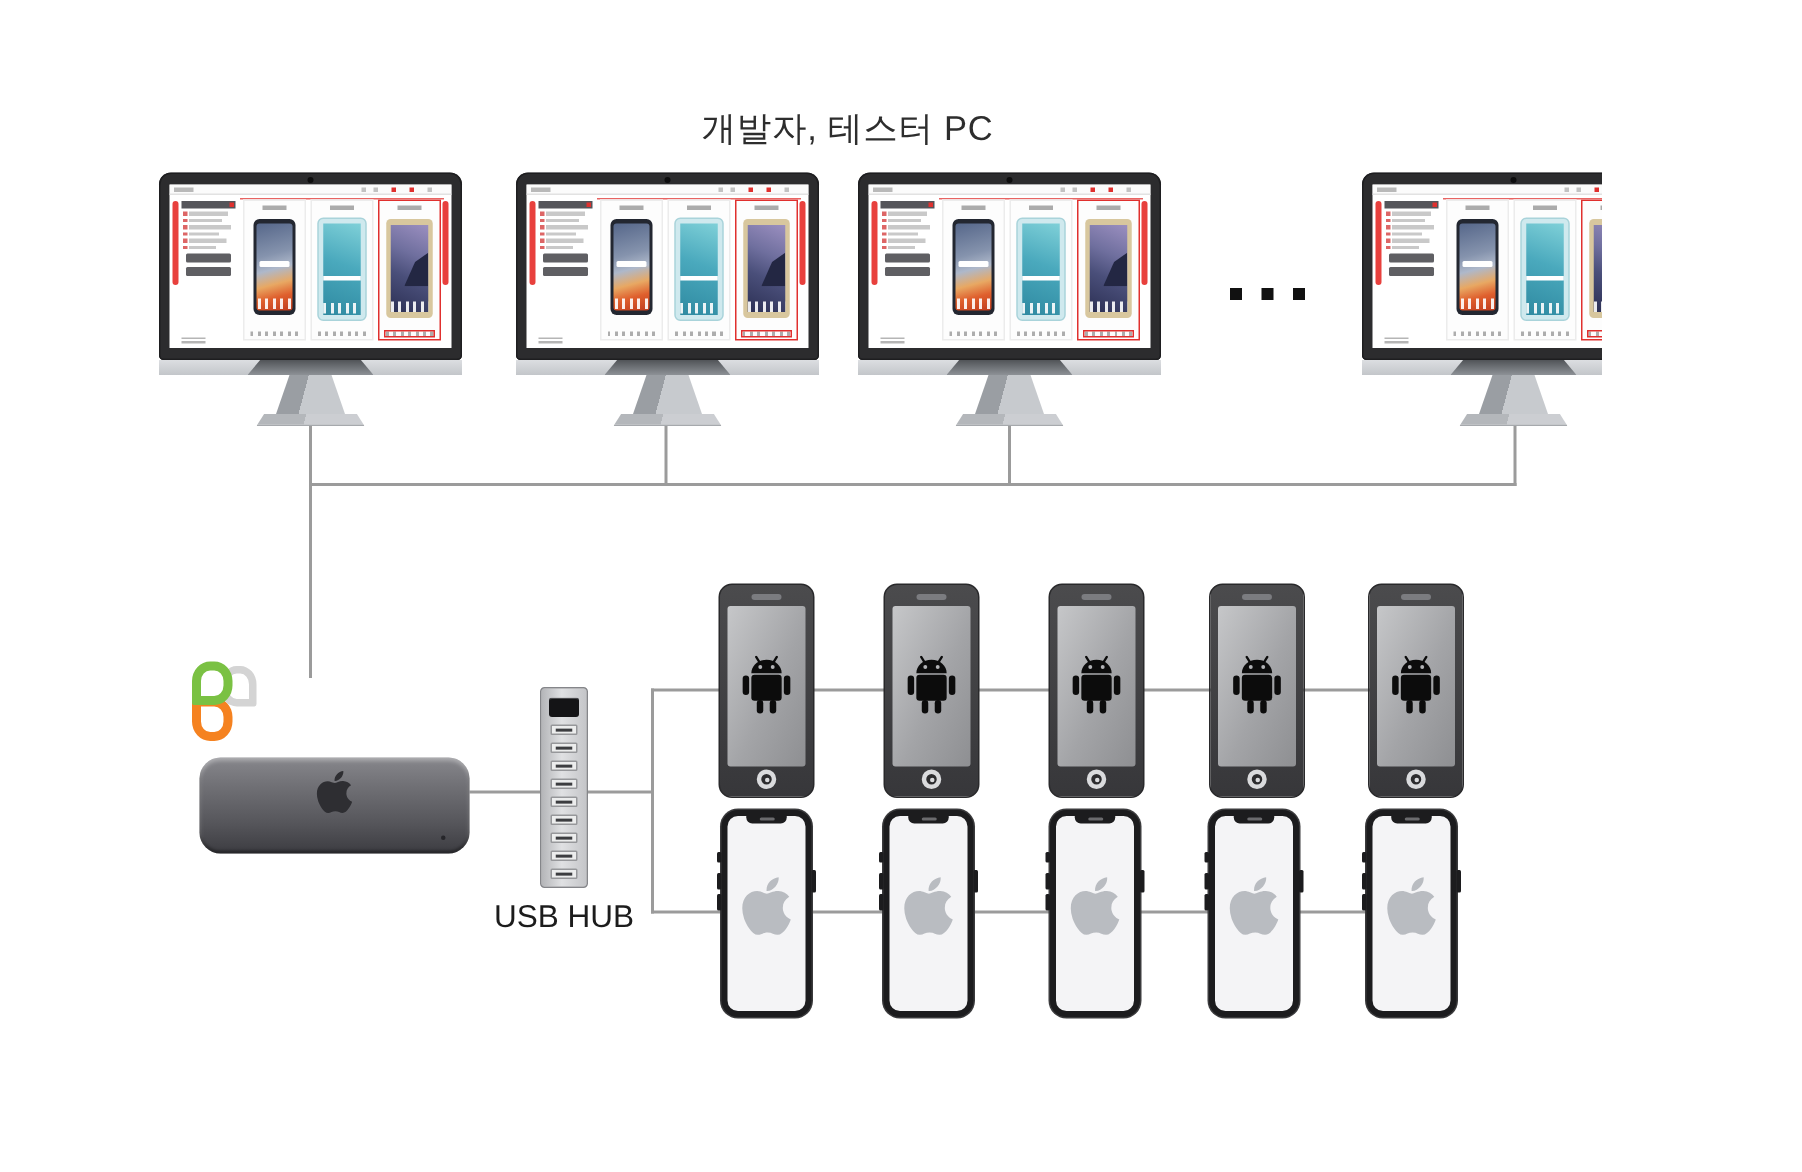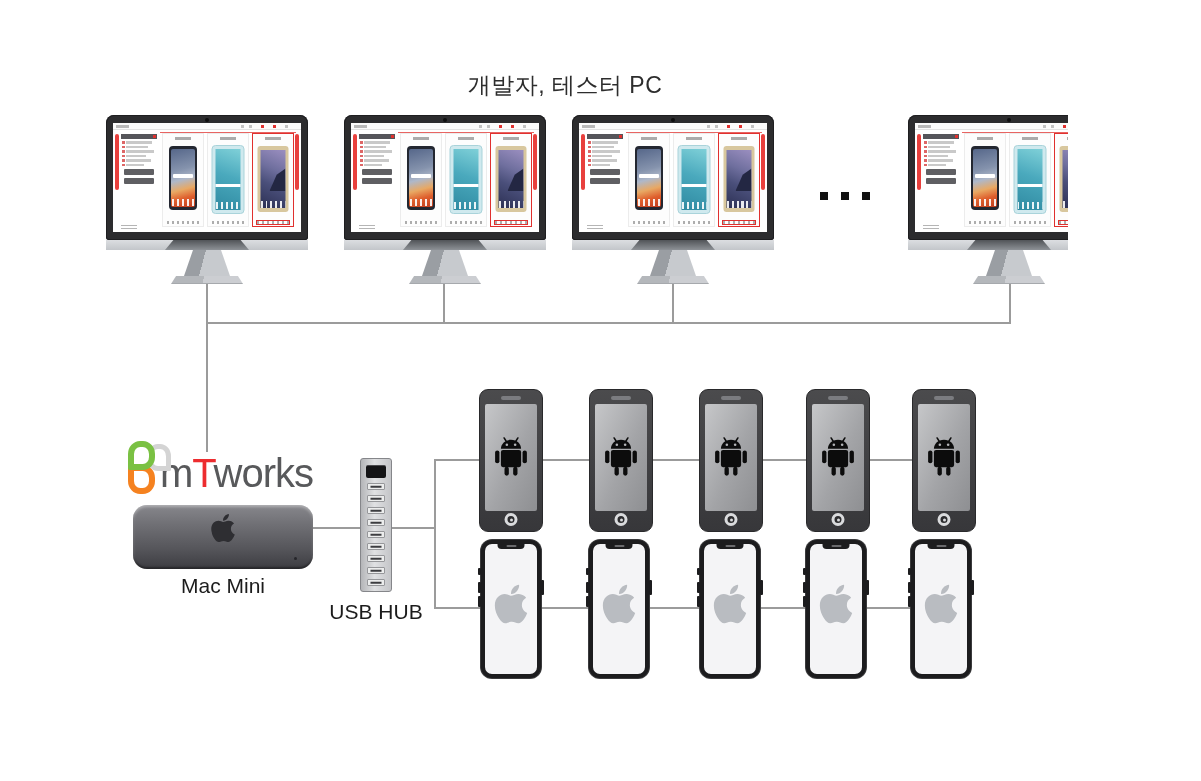--- a/index.html
+++ b/index.html
@@ -390,30 +390,28 @@
   <div class="ellipsis" id="ellipsis">
       <b></b>
       <b></b>
       <b></b>
     </div>
 
   <div class="logo">
     <span class="leaf green"></span>
     <span class="leaf gray"></span>
     <span class="leaf orange"></span>
-    <div class="logo-text"><span>m</span><span class="accent">T</span><span>works</span></div>
   </div>
 
   <div class="macmini">
     <svg width="25" height="32" viewBox="0 0 384 512">
         <path fill="#2e2e32" d="M318.7 268.7c-.2-36.7 16.4-64.4 50-84.8-18.8-26.9-47.2-41.7-84.7-44.6-35.5-2.8-74.3 20.7-88.5 20.7-15 0-49.4-19.7-76.4-19.7C63.3 141.2 4 184.8 4 273.5q0 39.3 14.4 81.2c12.8 36.7 59 126.7 107.2 125.2 25.2-.6 43-17.9 75.8-17.9 31.8 0 48.3 17.9 76.4 17.9 48.6-.7 90.4-82.5 102.6-119.3-65.2-30.7-61.7-90-61.7-91.9zm-56.6-164.2c27.3-32.4 24.8-61.9 24-72.5-24.1 1.4-52 16.4-67.9 34.9-17.5 19.8-27.8 44.3-25.6 71.9 26.1 2 49.9-11.4 69.5-34.3z"></path>
       </svg>
     <span class="led"></span>
   </div>
-  <div class="dev-label" style="left:143px;top:574px;width:160px;">Mac Mini</div>
 
   <div class="hub">
     <div class="hub-display"></div>
     <div class="ports" id="hub-ports">
         <div class="port"></div>
         <div class="port"></div>
         <div class="port"></div>
         <div class="port"></div>
         <div class="port"></div>
         <div class="port"></div>

